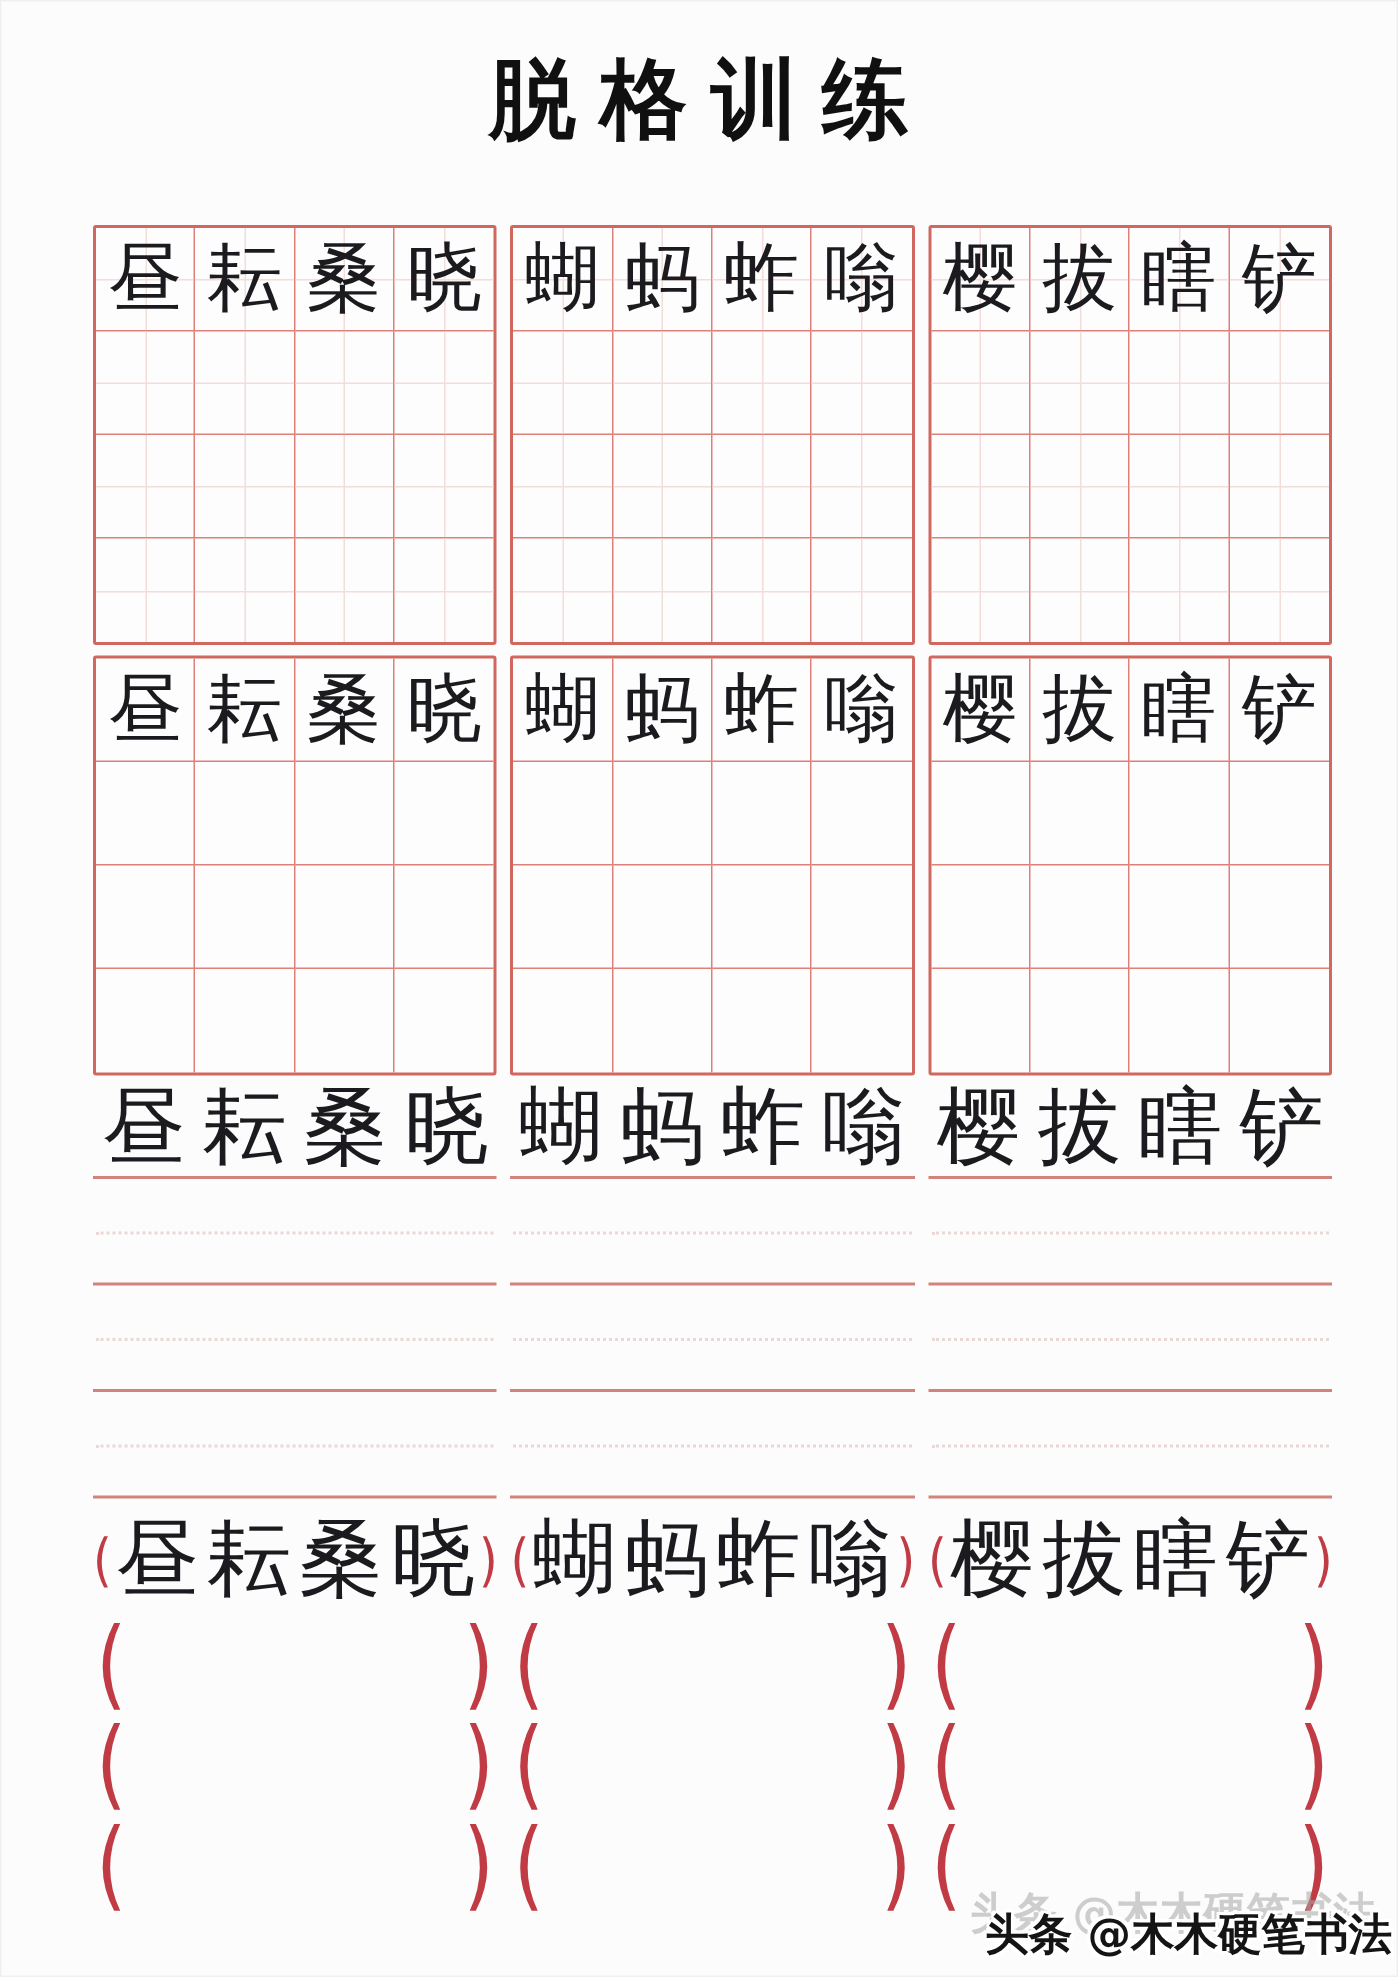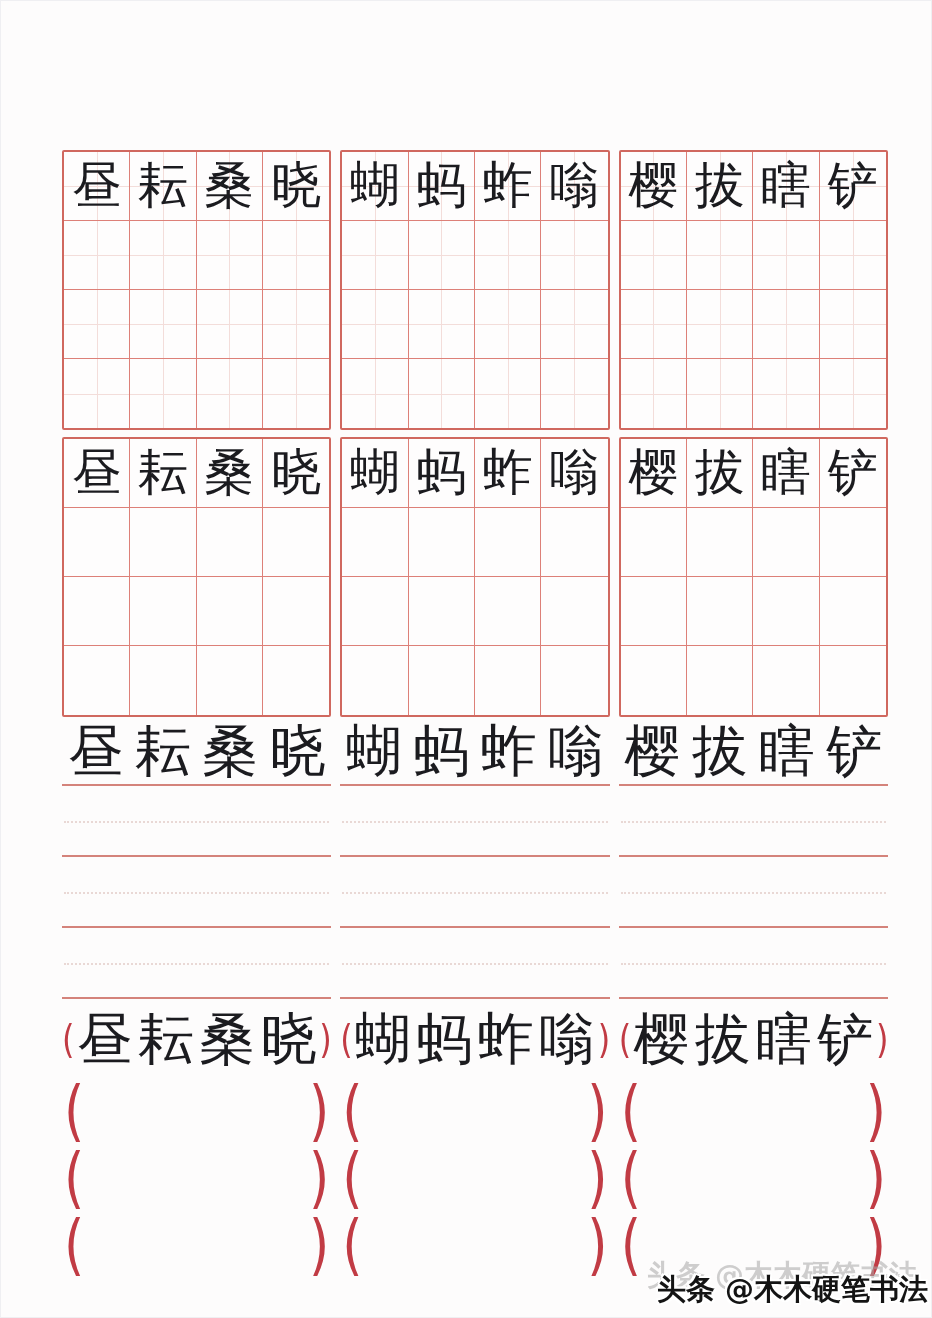--- a/index.html
+++ b/index.html
@@ -111,20 +111,21 @@
     font-family:"DejaVu Sans",sans-serif;font-weight:700;font-size:29px;
     color:#141414;
     text-shadow:-2px -2px 0 #fff,2px -2px 0 #fff,-2px 2px 0 #fff,2px 2px 0 #fff,
                  0 -2px 0 #fff,0 2px 0 #fff,-2px 0 0 #fff,2px 0 0 #fff;
   }
 </style>
 </head>
 <body>
 
 <div class="page">
+  <h1 class="title">脱格训练</h1>
 
   <section class="sec" id="sec-tian">
       <div class="block tian">
         <div class="cell char-cell"><span>昼</span></div>
         <div class="cell char-cell"><span>耘</span></div>
         <div class="cell char-cell"><span>桑</span></div>
         <div class="cell char-cell"><span>晓</span></div>
         <div class="cell"></div>
         <div class="cell"></div>
         <div class="cell"></div>

